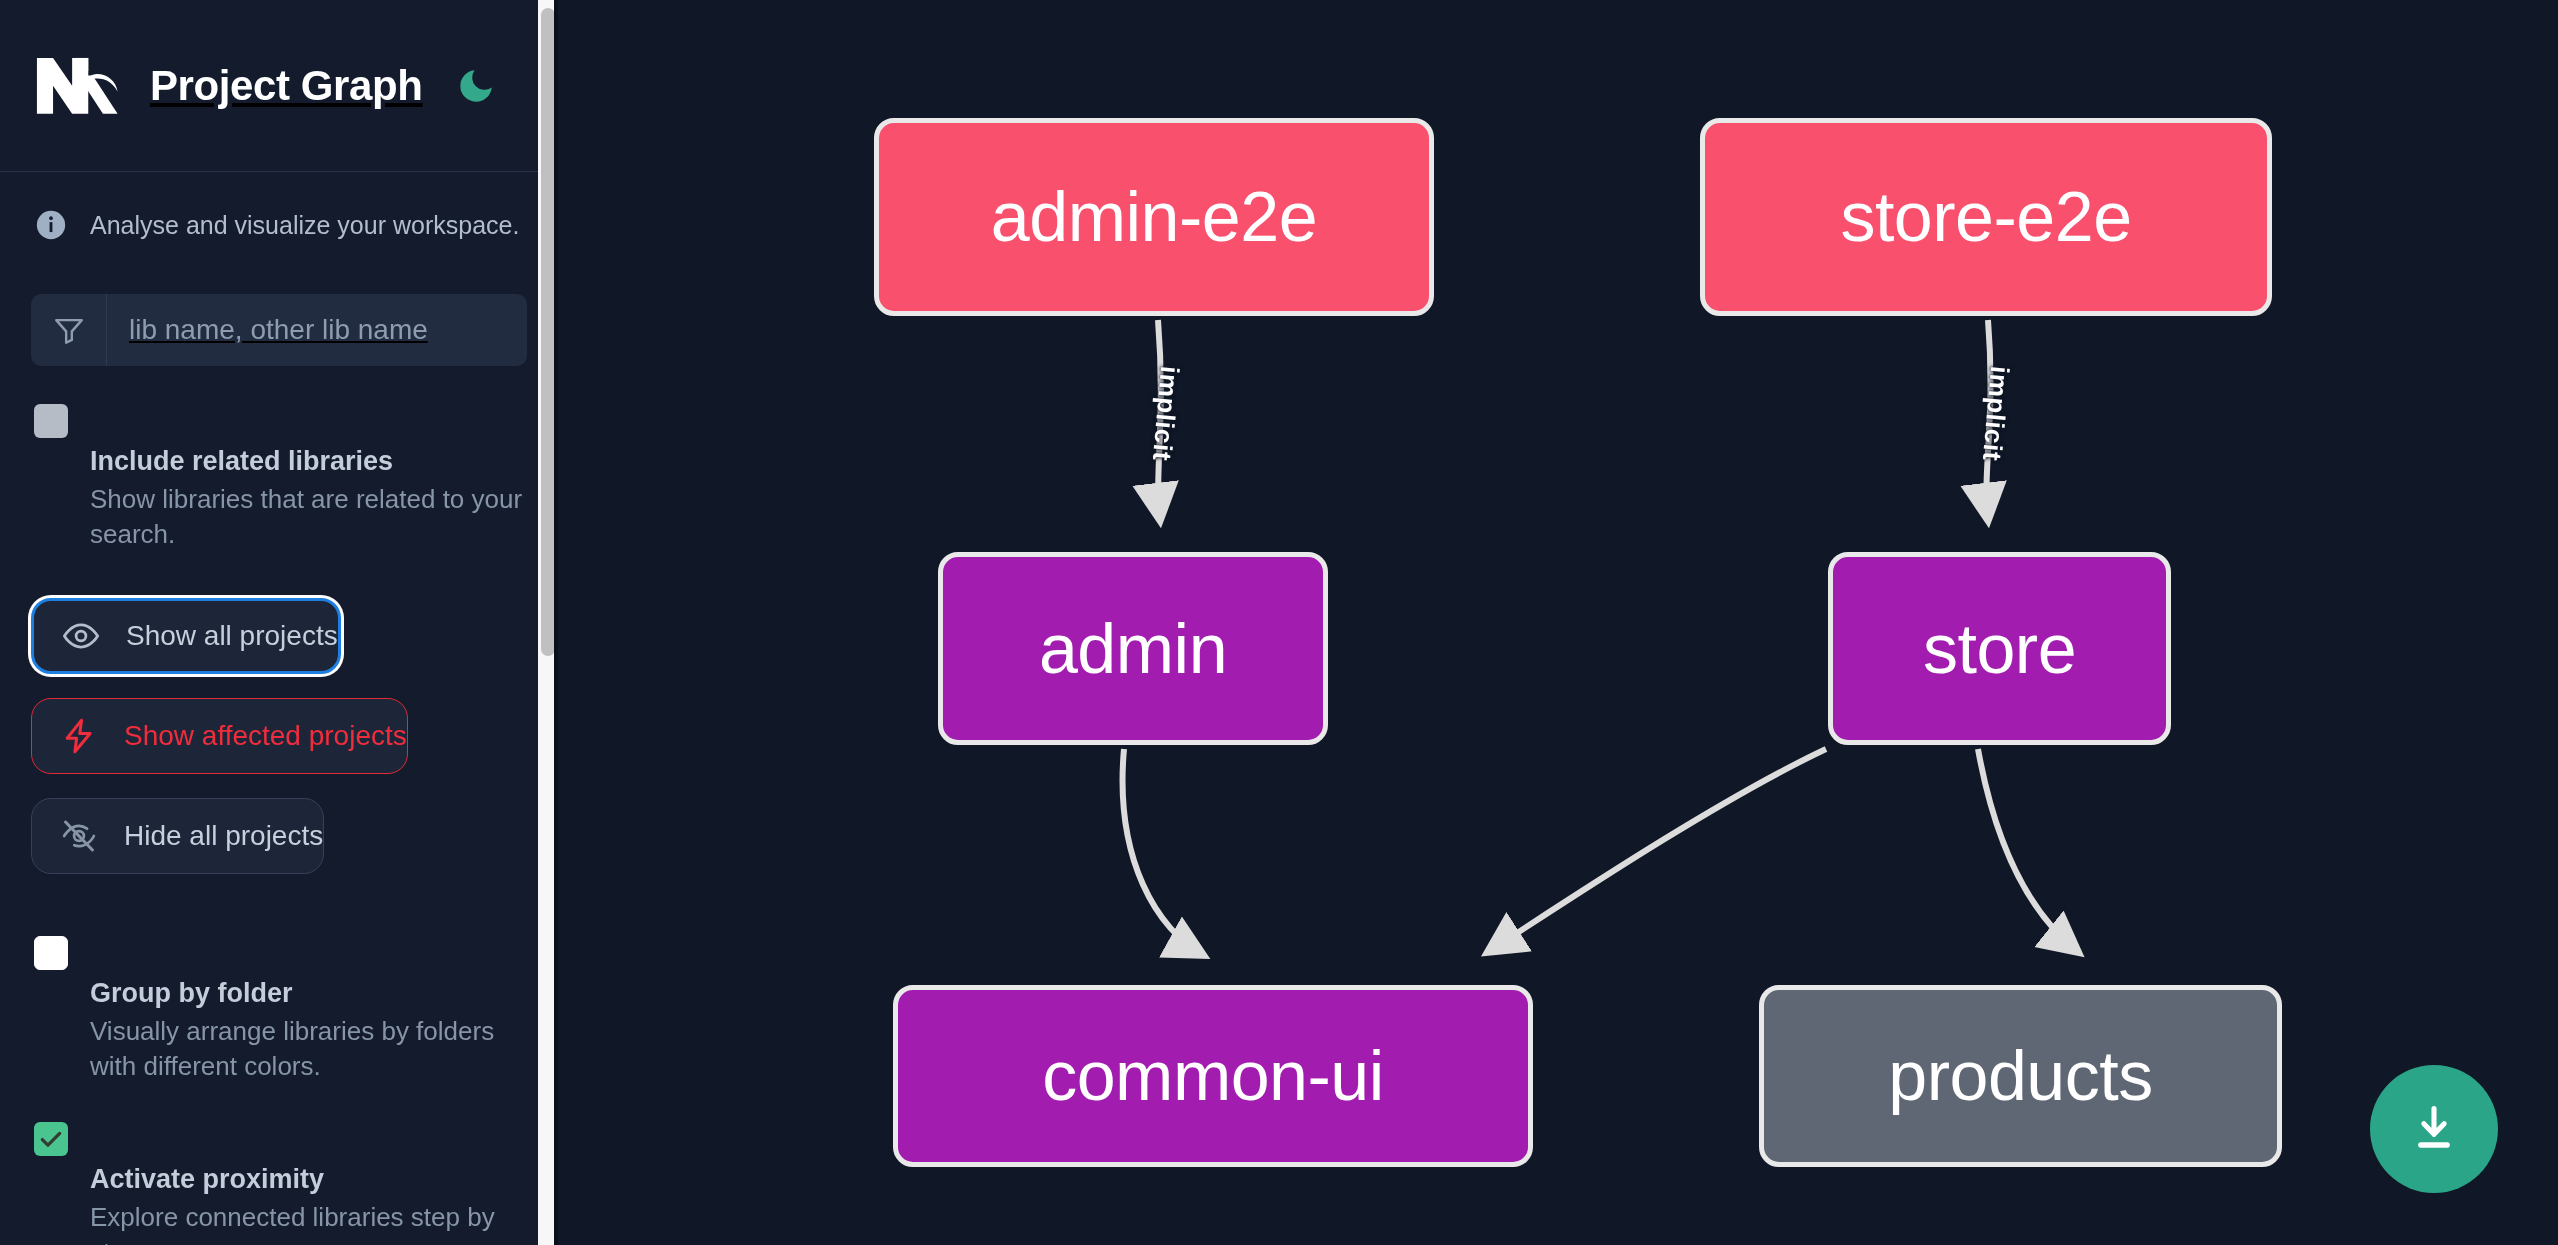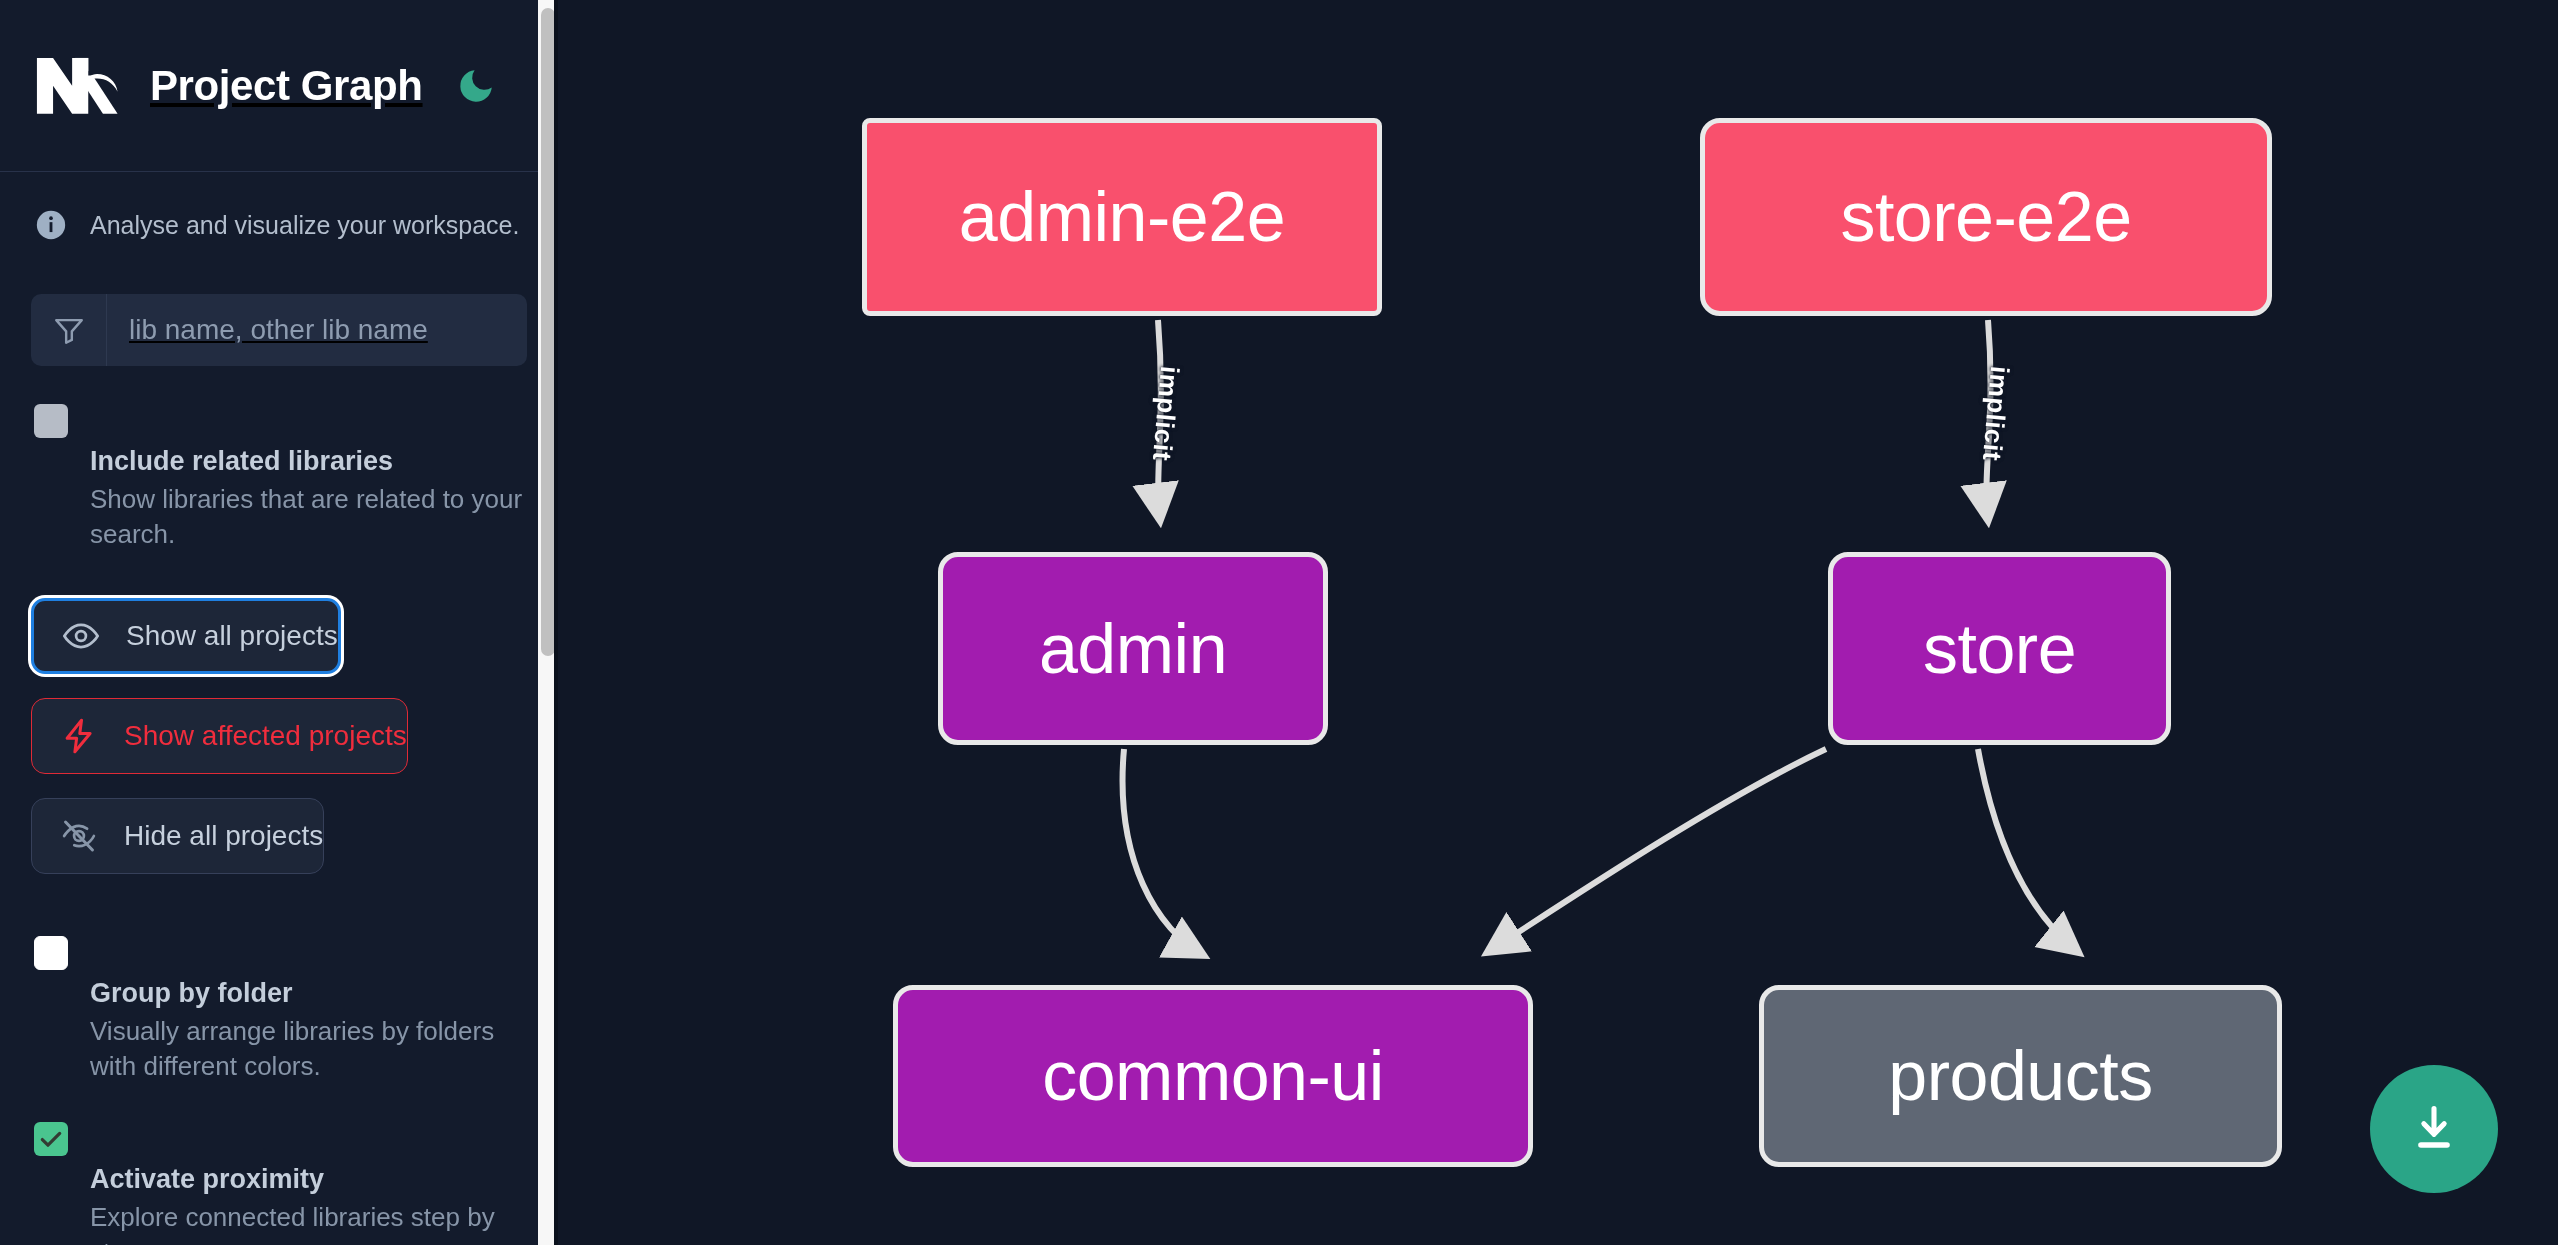--- a/index.html
+++ b/index.html
@@ -101,21 +101,21 @@
   }
   .cbx.grey  { background: #b6bcc6; }
   .cbx.white { background: #ffffff; border: 1px solid #ffffff; }
   .cbx.green { background: #4ac58f; }
   .cbx svg { width: 26px; height: 26px; }
 
   .btn-stack { margin: 46px 31px 0 31px; }
   .gbtn {
     position: relative;
     height: 76px;
-    border-radius: 14px;
+    border-radius: 20px;
     display: flex; align-items: center;
     padding-left: 28px;
     background: #1d2638;
     border: 1px solid #36405a;
     color: #c6d0dd;
     font-size: 28px;
     cursor: pointer;
     margin-bottom: 24px;
     font-family: "Liberation Sans", sans-serif;
   }
@@ -331,21 +331,21 @@
       </defs>
       <g fill="none" stroke="#dcdcdc" stroke-width="6" marker-end="url(#ah)">
         <path d="M600,320 C608,420 596,470 602,520"></path>
         <path d="M1430,320 C1438,420 1424,470 1430,520"></path>
         <path d="M566,749 C556,860 600,930 645,955"></path>
         <path d="M1268,749 C1160,800 1010,900 930,952"></path>
         <path d="M1420,749 C1440,860 1480,920 1520,952"></path>
       </g>
     </svg>
 
-    <div class="node app" style="left:304px;top:118px;width:520px;height:198px;border-radius:8px;">
+    <div class="node app" style="left:316px;top:118px;width:560px;height:198px;">
       <span>admin-e2e</span>
     </div>
 
     <div class="node app" style="left:1142px;top:118px;width:572px;height:198px;">
       <span>store-e2e</span>
     </div>
 
     <div class="node lib" style="left:380px;top:552px;width:390px;height:193px;">
       <span>admin</span>
     </div>

